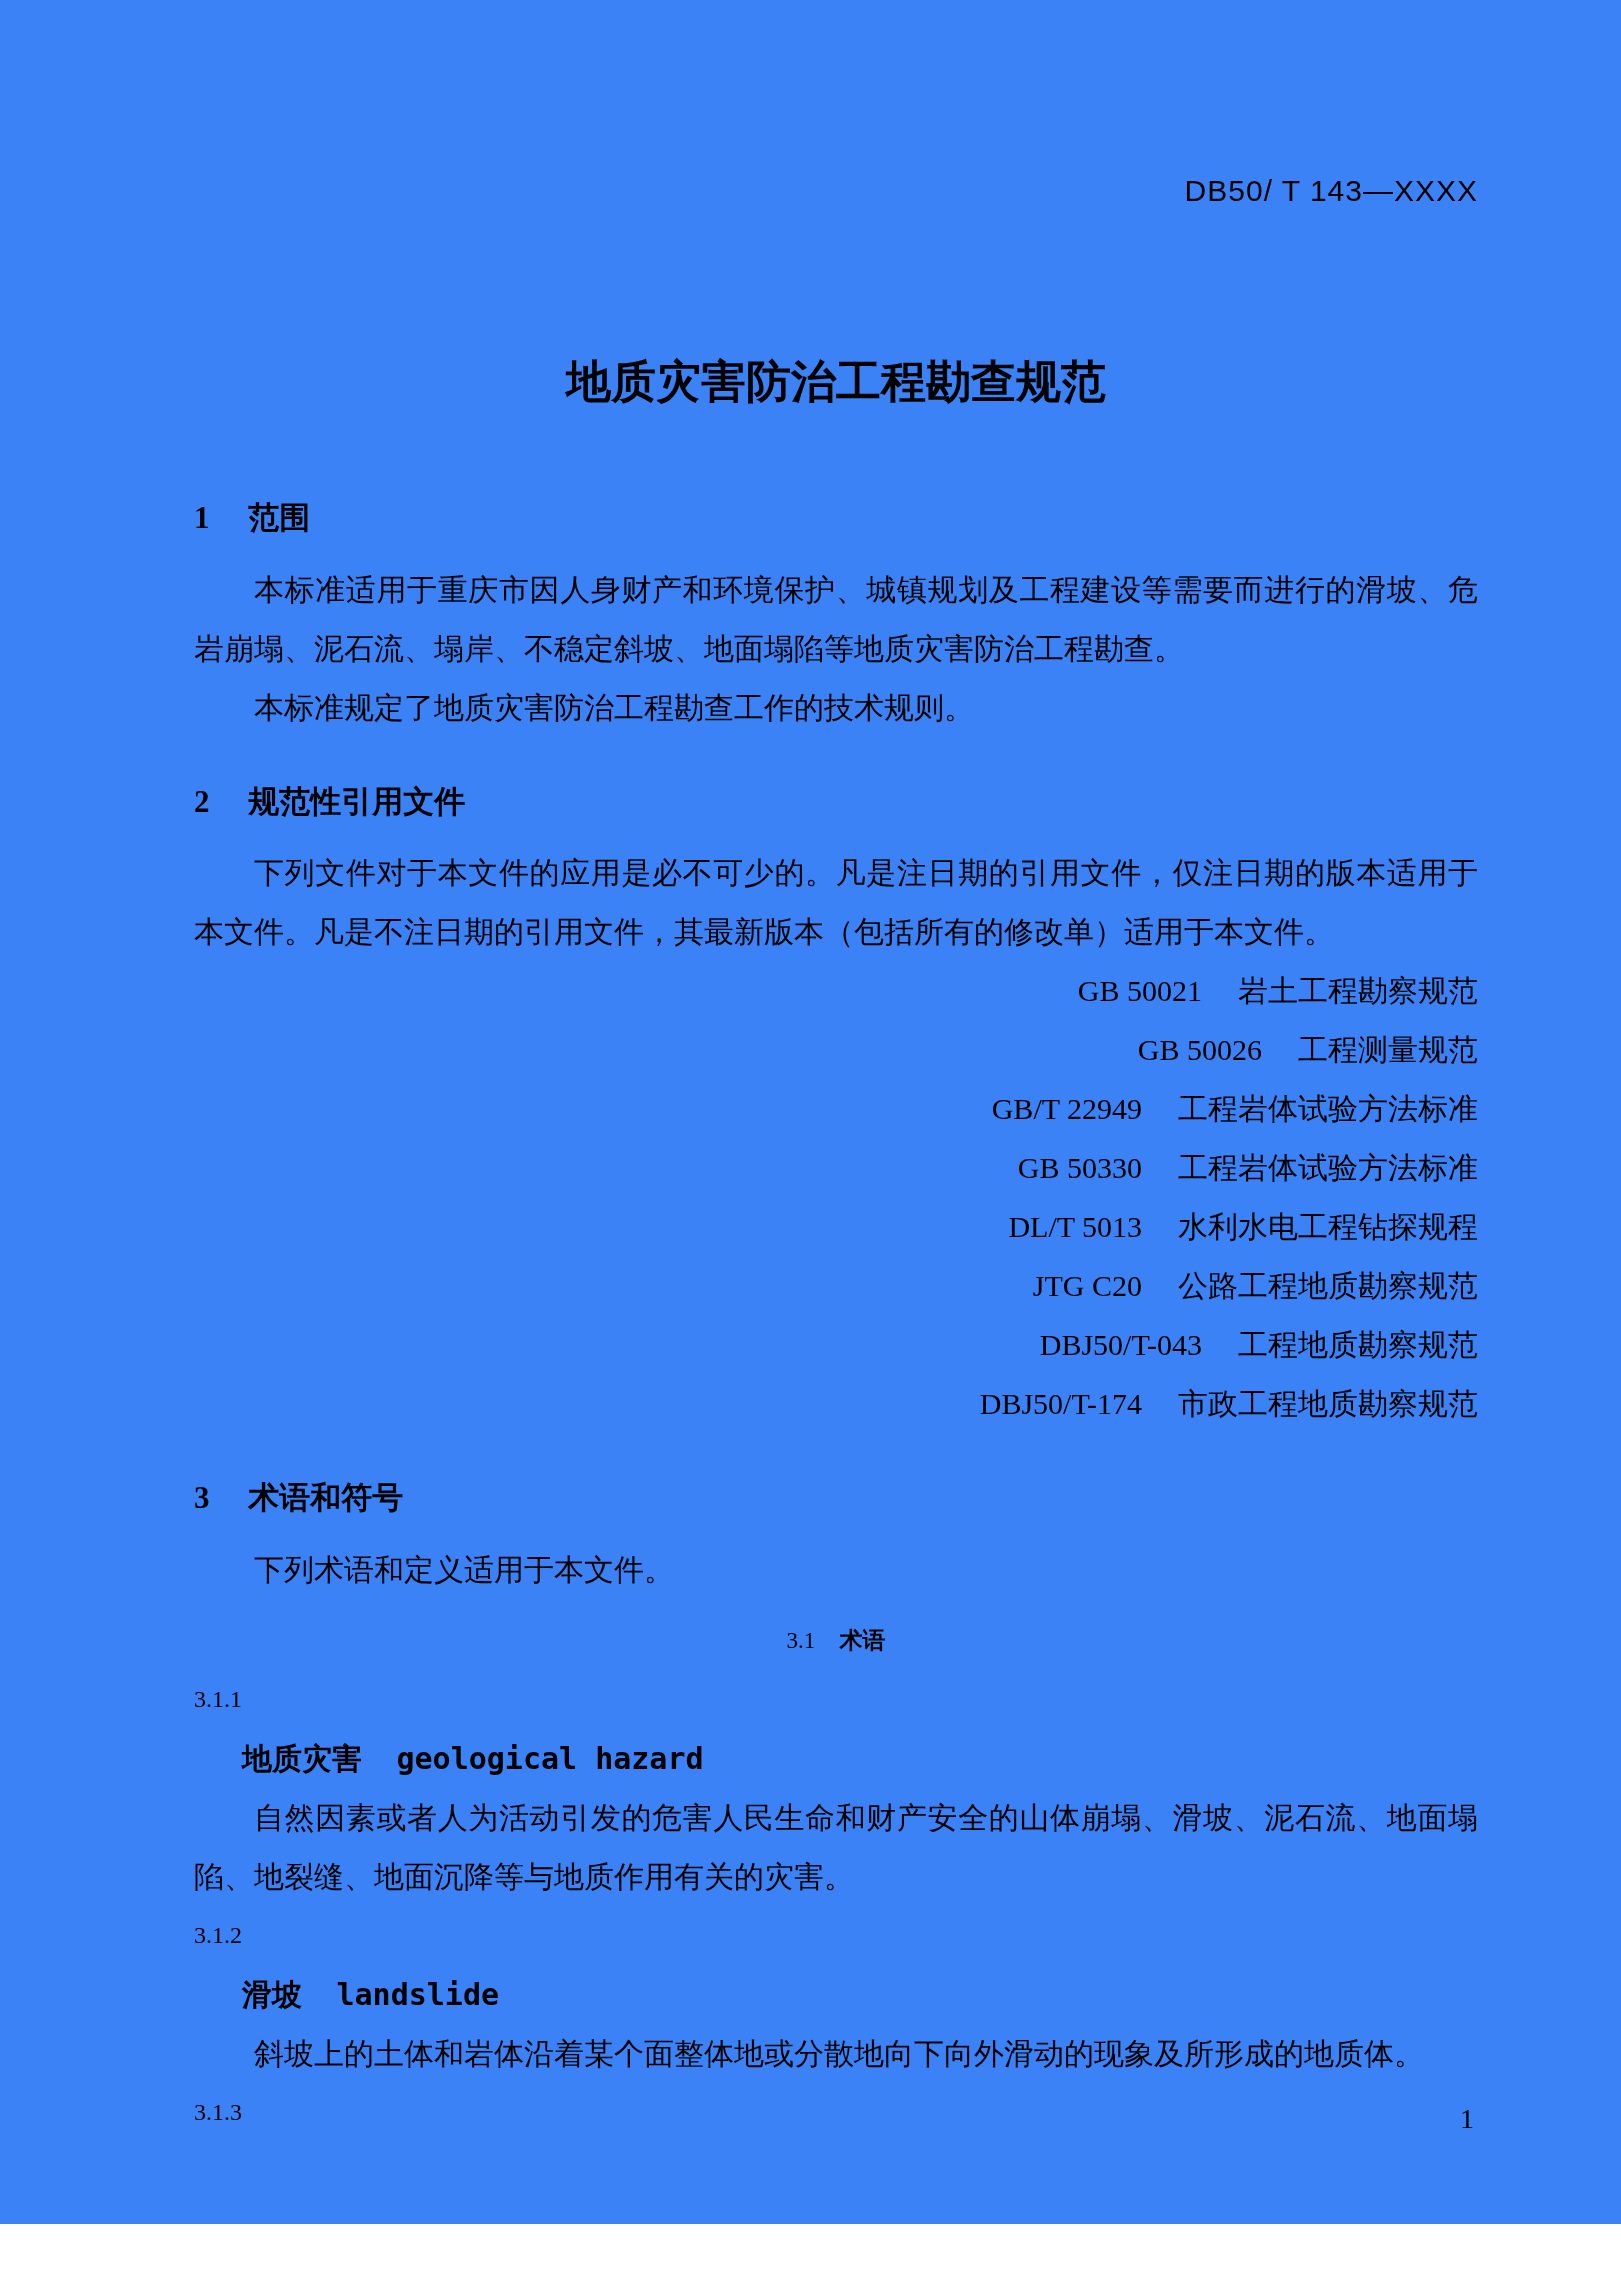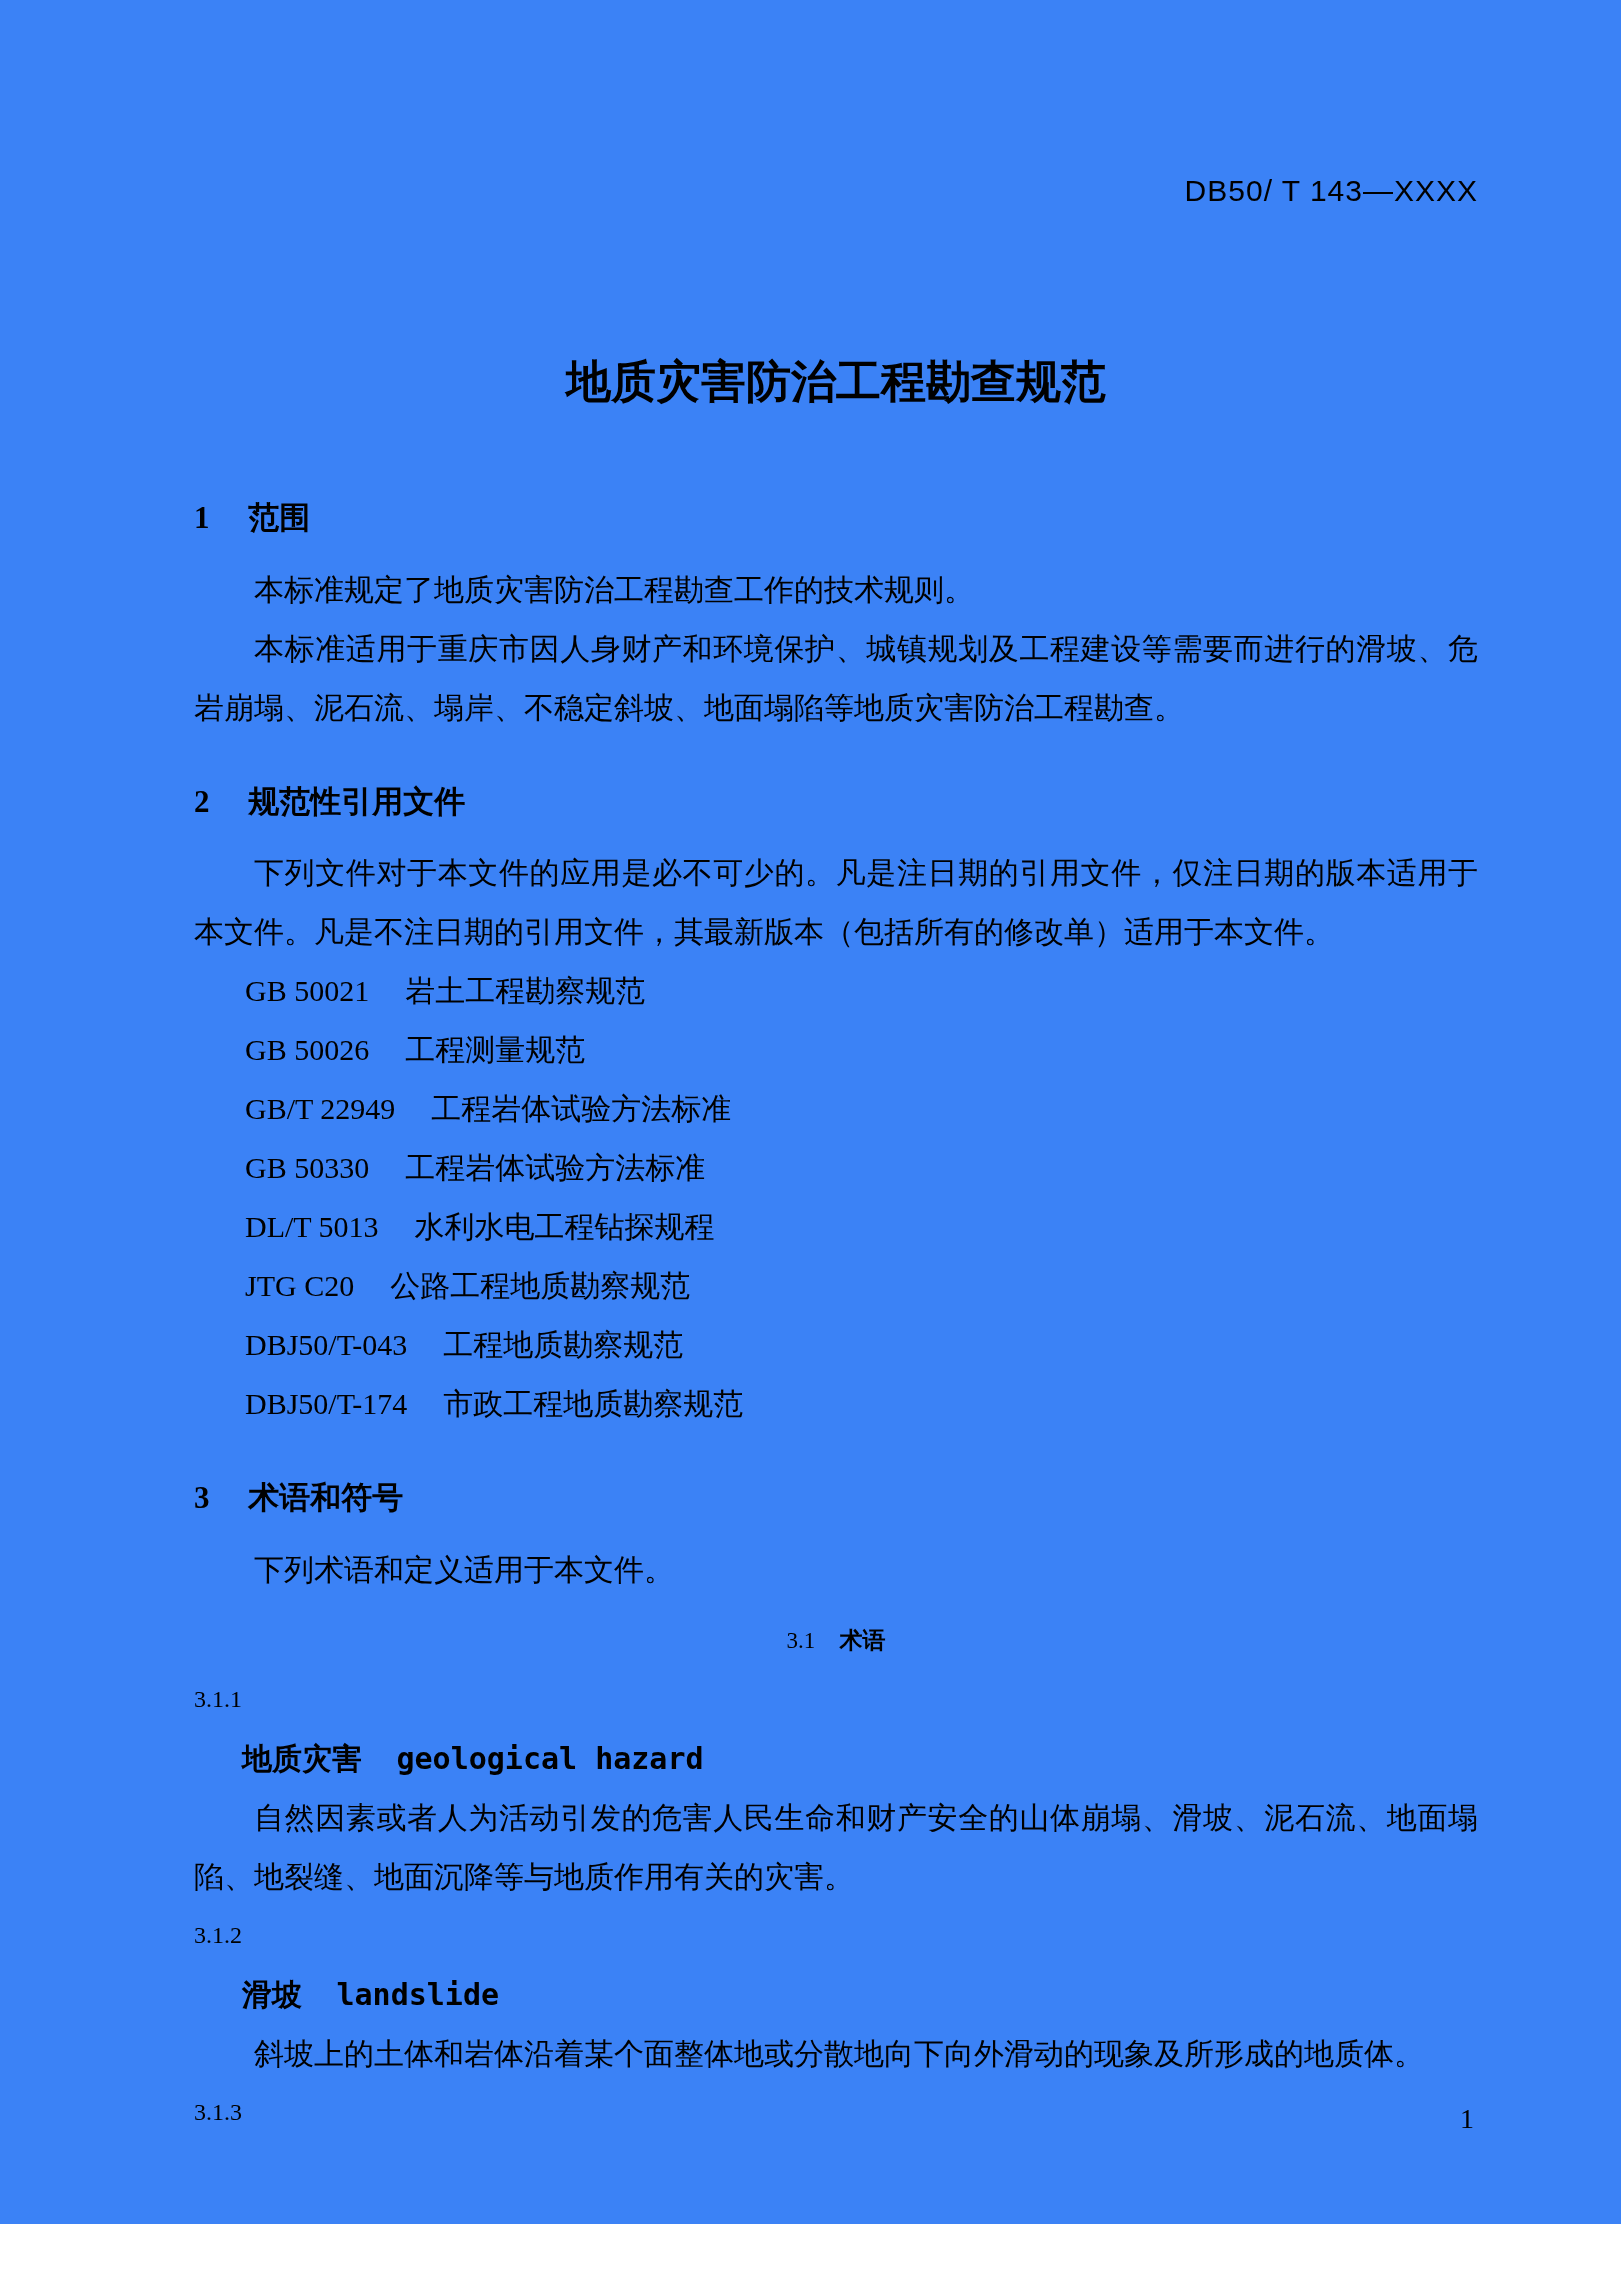--- a/index.html
+++ b/index.html
@@ -52,20 +52,21 @@
     margin: 0;
     font-size: 30px;
     line-height: 59px;
     text-indent: 2em;
     text-align: justify;
   }
   .ref-list {
     margin: 0;
     padding: 0;
     list-style: none;
+    text-align: right;
   }
   .ref-item {
     padding-left: 1.7em;
     font-size: 30px;
     line-height: 59px;
   }
   .ref-title {
     margin-left: 1.2em;
   }
   .sub-heading {
@@ -119,22 +120,22 @@
       <span>DB50/ T 143—XXXX</span>
     </header>
 
     <h1 class="doc-title">地质灾害防治工程勘查规范</h1>
 
     <section>
       <h2 class="sec-heading">
         <span class="sec-num">1</span>
         <span class="sec-label">范围</span>
       </h2>
+      <p class="body-para">本标准适用于重庆市因人身财产和环境保护、城镇规划及工程建设等需要而进行的滑坡、危岩崩塌、泥石流、塌岸、不稳定斜坡、地面塌陷等地质灾害防治工程勘查。</p>
       <p class="body-para">本标准规定了地质灾害防治工程勘查工作的技术规则。</p>
-      <p class="body-para">本标准适用于重庆市因人身财产和环境保护、城镇规划及工程建设等需要而进行的滑坡、危岩崩塌、泥石流、塌岸、不稳定斜坡、地面塌陷等地质灾害防治工程勘查。</p>
     </section>
 
     <section>
       <h2 class="sec-heading">
         <span class="sec-num">2</span>
         <span class="sec-label">规范性引用文件</span>
       </h2>
       <p class="body-para">下列文件对于本文件的应用是必不可少的。凡是注日期的引用文件，仅注日期的版本适用于本文件。凡是不注日期的引用文件，其最新版本（包括所有的修改单）适用于本文件。</p>
       <ul class="ref-list">
         <li class="ref-item">

